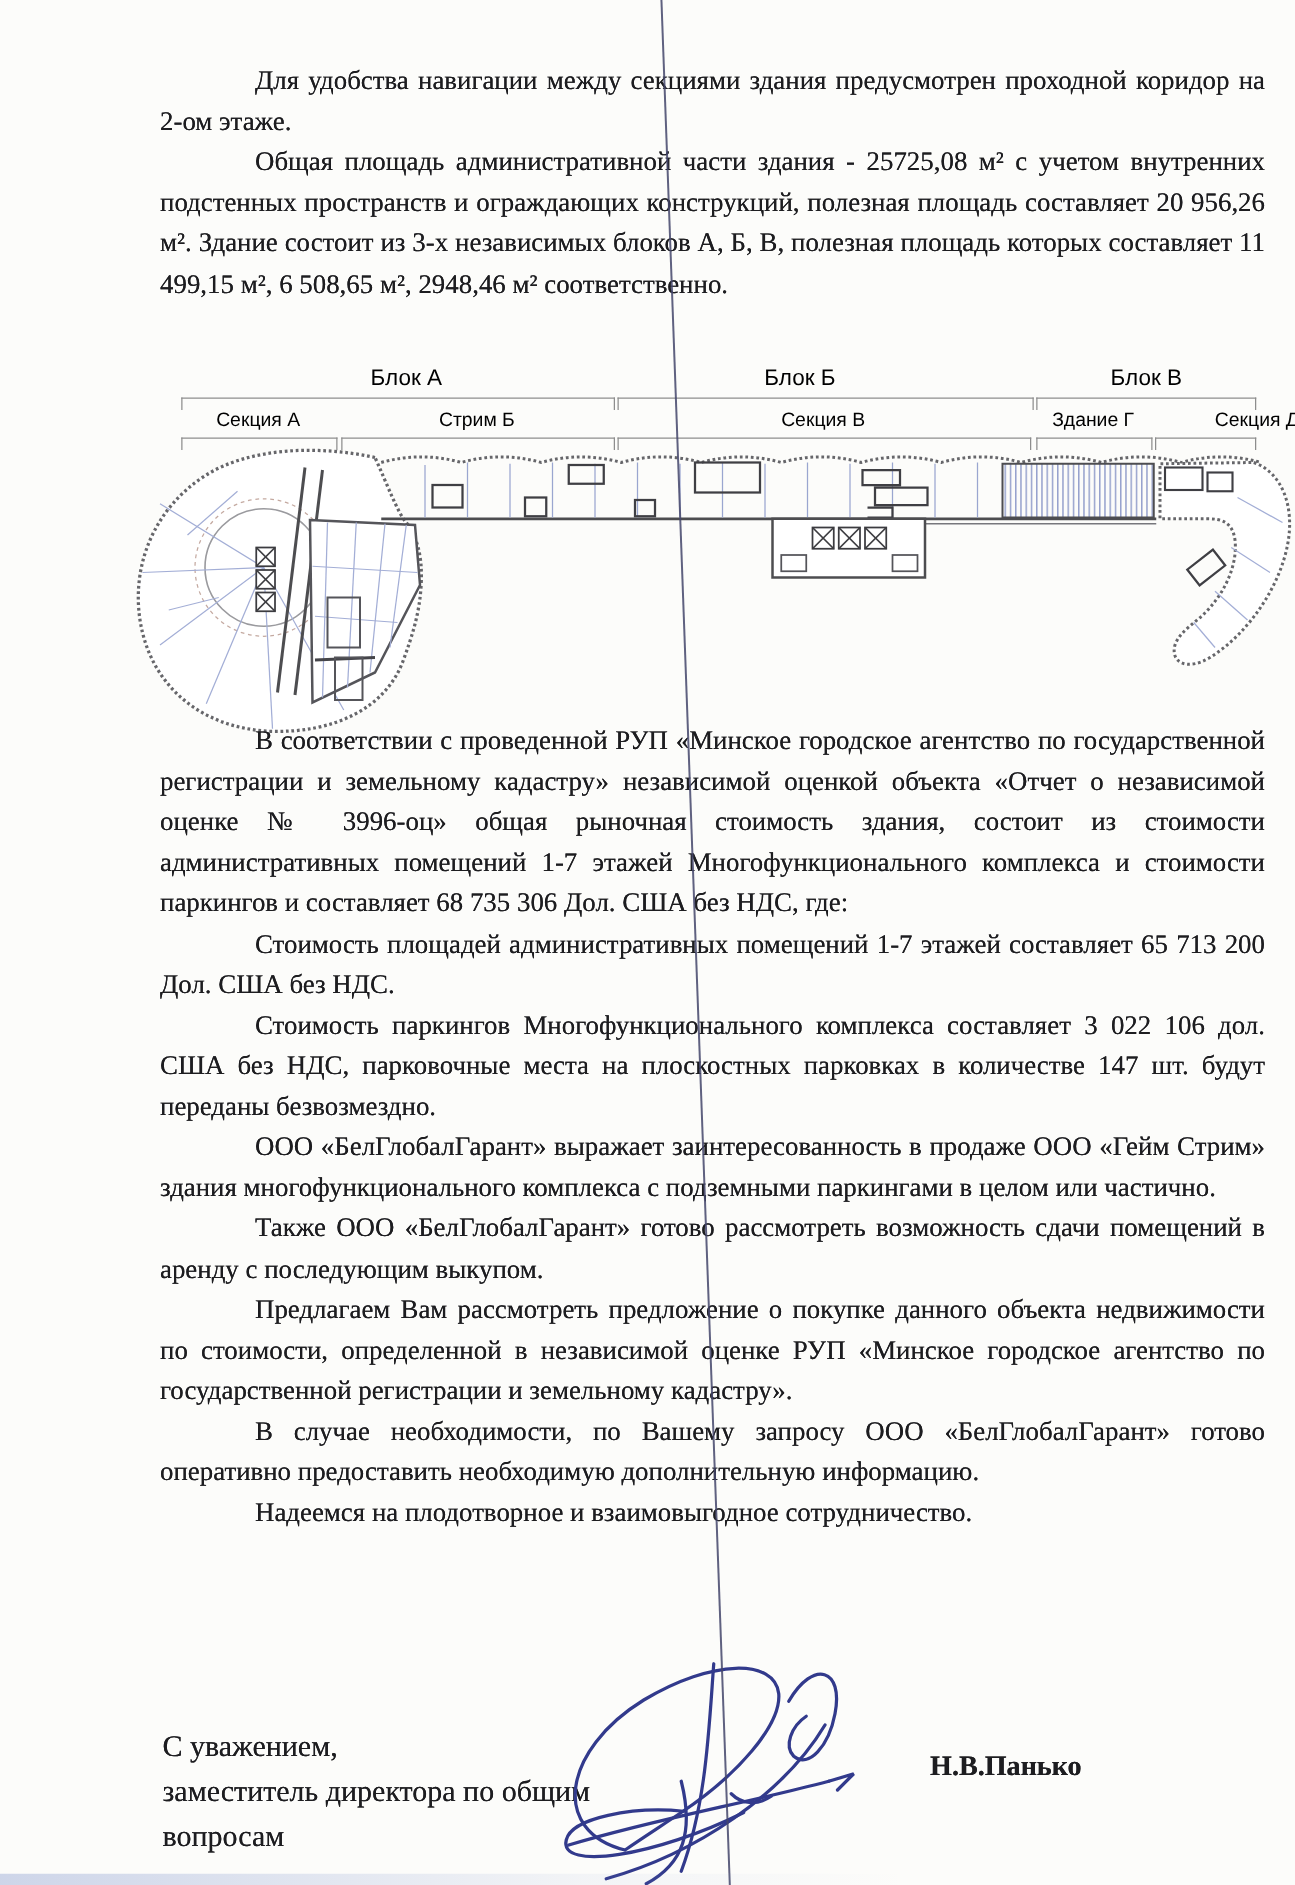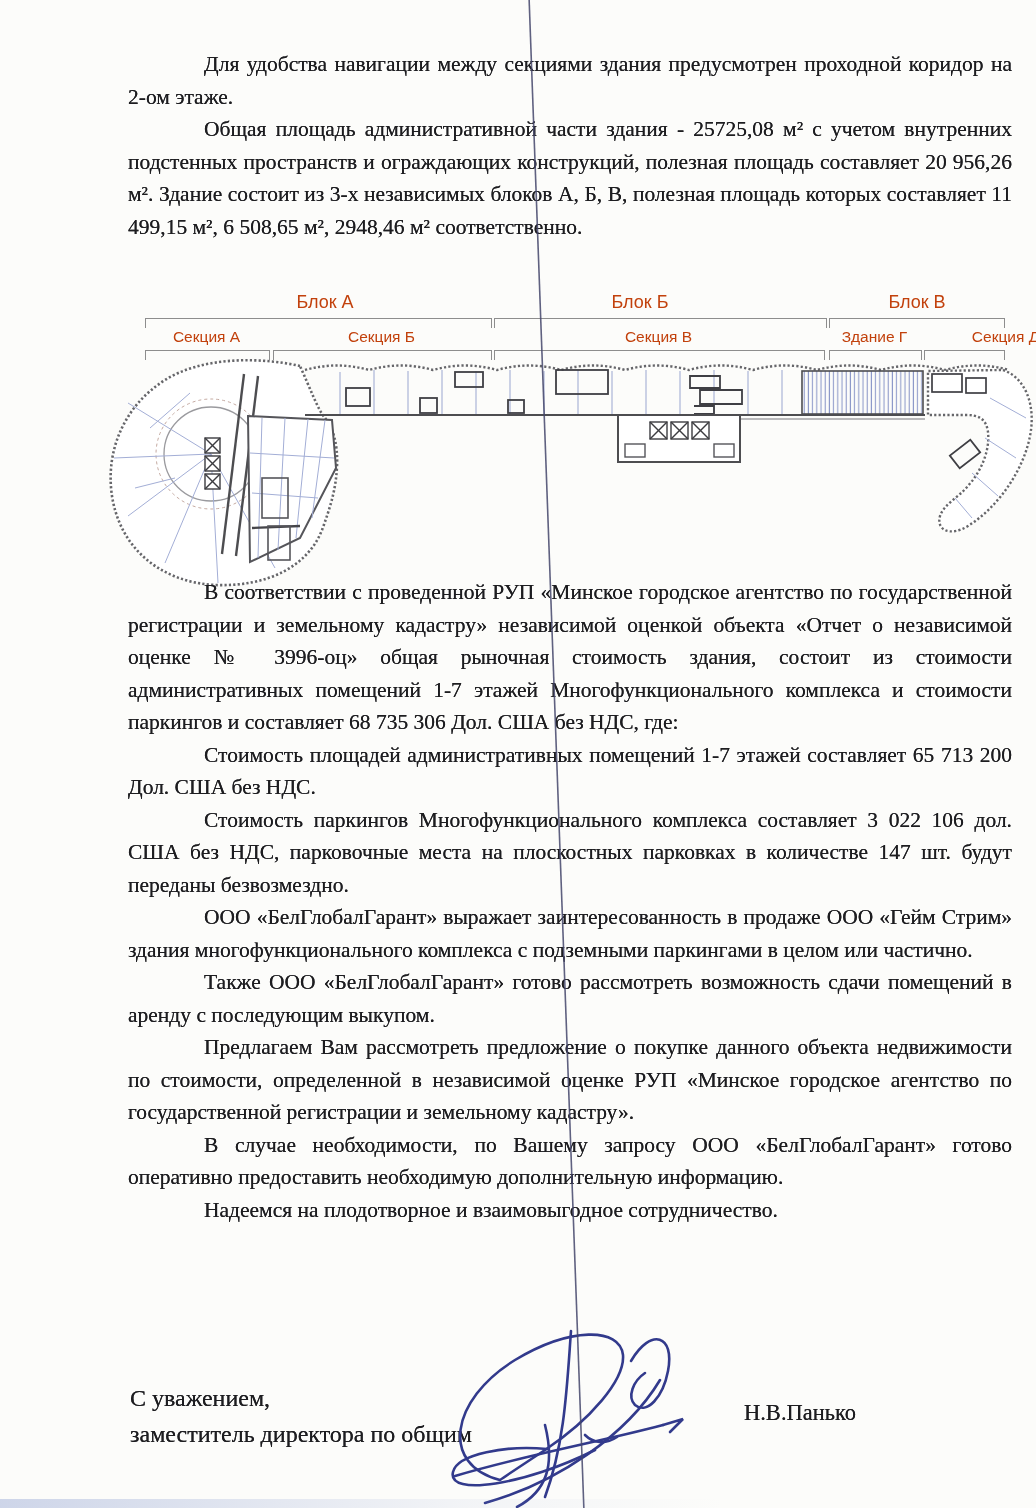--- a/index.html
+++ b/index.html
@@ -10,32 +10,32 @@
   }
   .textcol{position:absolute;left:128px;width:884px;}
   .para{
     margin:0;text-indent:76px;text-align:justify;
     font-size:21.5px;line-height:32.5px;
     text-shadow:0 0 .5px #26262a;
   }
   .diagram{position:absolute;left:0;top:286px;width:1036px;height:300px;}
   .dlabel{
     position:absolute;font-family:"Liberation Sans","DejaVu Sans",sans-serif;
-    color:#c2410c;text-align:center;
+    color:#000000;text-align:center;
   }
   .block-label{font-size:18px;top:6px;}
   .section-label{font-size:15.5px;top:42px;}
   .bracket{
     position:absolute;height:9px;
     border-top:1.5px solid #8d8d8d;border-left:1.5px solid #8d8d8d;border-right:1.5px solid #8d8d8d;
   }
   .brow1{top:32px;}
   .brow2{top:64px;}
   .closing{position:absolute;left:130px;top:1380px;width:420px;font-size:24px;line-height:36px;}
-  .signer{position:absolute;left:744px;top:1400px;font-size:22.5px;text-shadow:0 0 .5px #26262a;}
+  .signer{position:absolute;left:744px;top:1400px;font-size:22.5px;text-shadow:0 0 .5px #26262a;font-weight:bold;}
   .foldline,.planwrap,.sigwrap{position:absolute;pointer-events:none;}
   .scan-edge{
     position:absolute;left:0;bottom:0;width:1036px;height:9px;
     background:linear-gradient(to right, rgba(130,150,205,.38), rgba(130,150,205,.08) 45%, rgba(130,150,205,0) 70%);
   }
 </style>
 </head>
 <body>
 
 <div class="page">
@@ -49,21 +49,21 @@
 
     <div class="dlabel block-label" style="left:250px;width:150px;">Блок А</div>
     <div class="dlabel block-label" style="left:565px;width:150px;">Блок Б</div>
     <div class="dlabel block-label" style="left:842px;width:150px;">Блок В</div>
 
     <div class="bracket brow1" style="left:145px;width:345px;"></div>
     <div class="bracket brow1" style="left:494px;width:331px;"></div>
     <div class="bracket brow1" style="left:829px;width:174px;"></div>
 
     <div class="dlabel section-label" style="left:145px;width:123px;">Секция А</div>
-    <div class="dlabel section-label" style="left:273px;width:217px;">Секция Б</div>
+    <div class="dlabel section-label" style="left:273px;width:217px;">Стрим Б</div>
     <div class="dlabel section-label" style="left:494px;width:329px;">Секция В</div>
     <div class="dlabel section-label" style="left:829px;width:91px;">Здание Г</div>
     <div class="dlabel section-label" style="left:948px;width:79px;margin-left:18px;">Секция Д</div>
 
     <div class="bracket brow2" style="left:145px;width:123px;"></div>
     <div class="bracket brow2" style="left:273px;width:217px;"></div>
     <div class="bracket brow2" style="left:494px;width:329px;"></div>
     <div class="bracket brow2" style="left:829px;width:91px;"></div>
     <div class="bracket brow2" style="left:924px;width:79px;"></div>
 
@@ -202,20 +202,21 @@
     <p class="para">ООО «БелГлобалГарант» выражает заинтересованность в продаже ООО «Гейм Стрим» здания многофункционального комплекса с подземными паркингами в целом или частично.</p>
     <p class="para">Также ООО «БелГлобалГарант» готово рассмотреть возможность сдачи помещений в аренду с последующим выкупом.</p>
     <p class="para">Предлагаем Вам рассмотреть предложение о покупке данного объекта недвижимости по стоимости, определенной в независимой оценке РУП «Минское городское агентство по государственной регистрации и земельному кадастру».</p>
     <p class="para">В случае необходимости, по Вашему запросу ООО «БелГлобалГарант» готово оперативно предоставить необходимую дополнительную информацию.</p>
     <p class="para">Надеемся на плодотворное и взаимовыгодное сотрудничество.</p>
   </div>
 
   <div class="closing">
     <div style="text-shadow:0 0 .5px #26262a;">С уважением,</div>
     <div style="text-shadow:0 0 .5px #26262a;">заместитель директора по общим</div>
+    <div style="text-shadow:0 0 .5px #26262a;">вопросам</div>
   </div>
   <div class="signer">Н.В.Панько</div>
 
   <svg class="sigwrap" style="left:395px;top:1325px;" width="330" height="183" viewBox="0 0 330 183">
     <g fill="none" stroke="#323a8c" stroke-width="2.6" stroke-linecap="round">
       <path d="M 105 155 C 45 140 55 75 120 35 C 175 2 225 2 228 30 C 230 55 195 95 150 125 C 132 137 115 148 105 155"></path>
       <path d="M 176 6 C 172 60 170 118 150 172"></path>
       <path d="M 236 36 C 256 2 280 10 273 46 C 268 72 252 90 240 80 C 232 72 238 56 250 48"></path>
       <path d="M 265 55 C 232 110 162 158 90 178"></path>
       <path d="M 200 125 C 130 160 52 172 58 147 C 62 129 112 120 152 124"></path>

